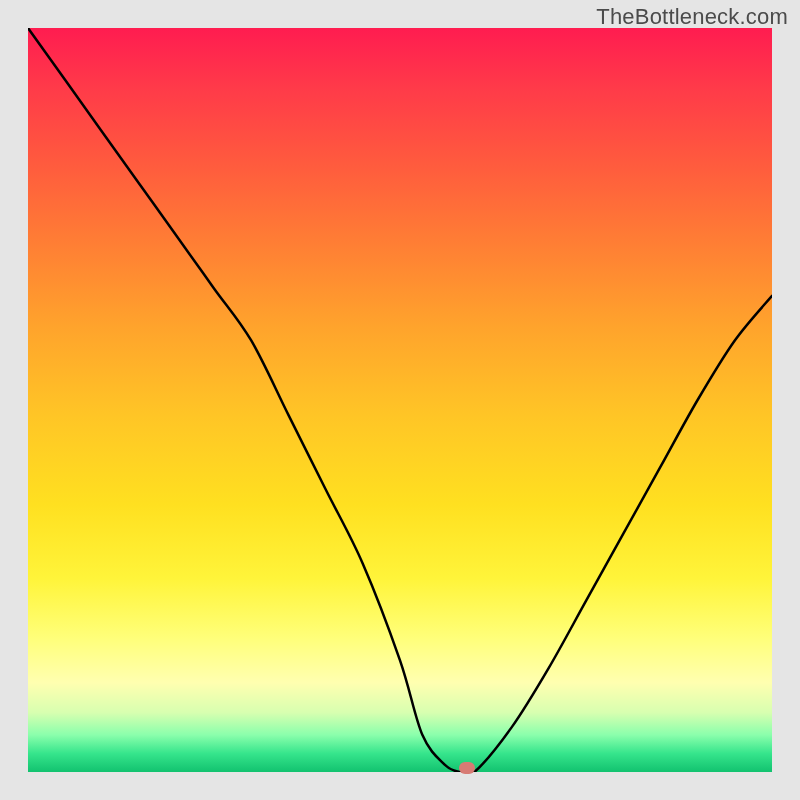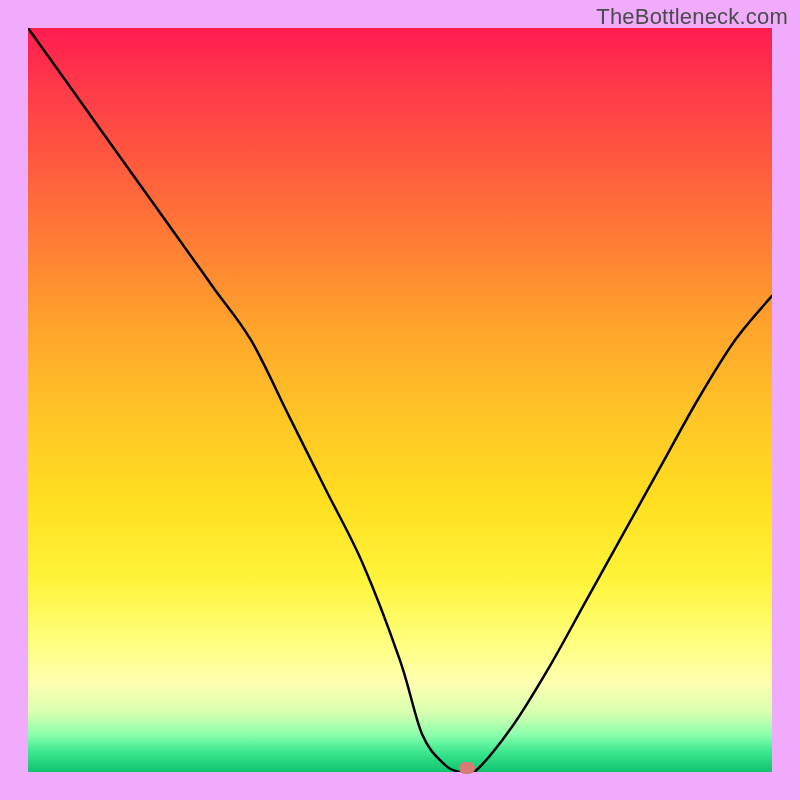--- a/index.html
+++ b/index.html
@@ -8,21 +8,21 @@
     background: #000;
     width: 800px;
     height: 800px;
     overflow: hidden;
     font-family: Arial, Helvetica, sans-serif;
   }
   .frame {
     position: relative;
     width: 800px;
     height: 800px;
-    background: #f0abfc;
+    background: #e5e5e5;
   }
   .watermark {
     position: absolute;
     top: 4px;
     right: 12px;
     color: #4b4b4b;
     font-size: 22px;
     font-weight: 500;
     letter-spacing: 0.2px;
     z-index: 3;

